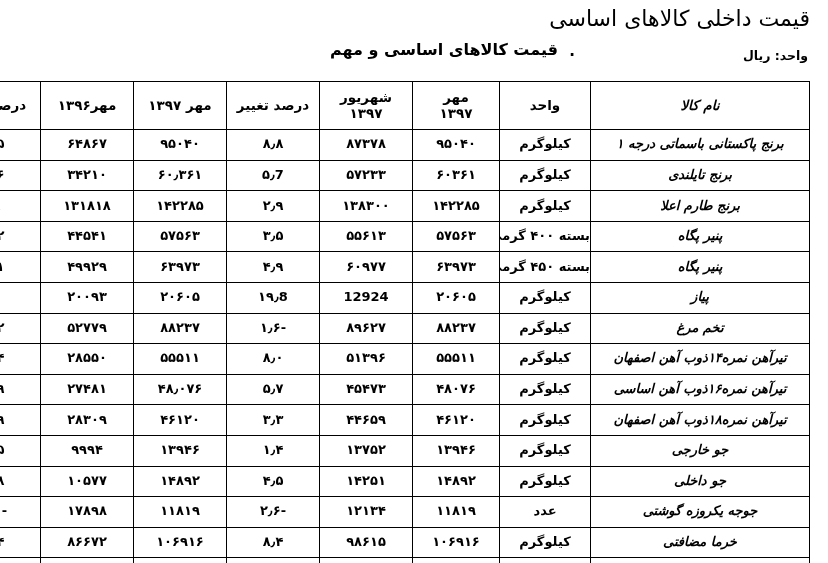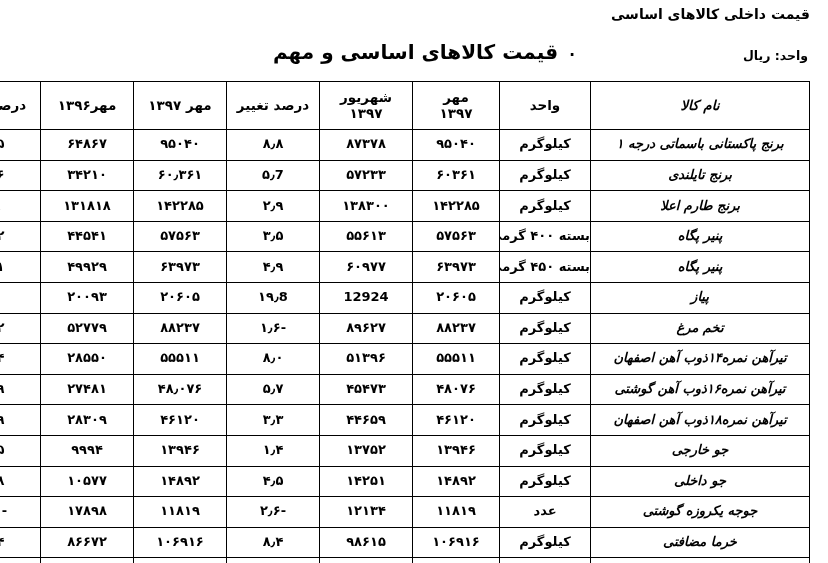--- a/index.html
+++ b/index.html
@@ -17,30 +17,30 @@
   .page {
     position: relative;
     width: 828px;
     height: 563px;
     box-sizing: border-box;
   }
   .main-title {
     position: absolute;
     top: 6px;
     right: 18px;
-    font-size: 14px;
-    font-weight: bold;
+    font-size: 22px;
+    font-weight: normal;
     letter-spacing: 0px;
     white-space: nowrap;
   }
   .sub-title {
     position: absolute;
     top: 40px;
     right: 270px;
-    font-size: 20px;
+    font-size: 16px;
     font-weight: bold;
     white-space: nowrap;
   }
   .sub-title-dot {
     position: absolute;
     top: 42px;
     right: 253px;
     font-size: 15px;
     font-weight: bold;
   }
@@ -200,21 +200,21 @@
           <td class="col-name name-cell">تیرآهن نمره۱۴ذوب آهن اصفهان</td>
           <td class="col-unit">کیلوگرم</td>
           <td class="col-mehr97">۵۵۵۱۱</td>
           <td class="col-shahr">۵۱۳۹۶</td>
           <td class="col-chg1">۸٫۰</td>
           <td class="col-mehr97b">۵۵۵۱۱</td>
           <td class="col-mehr96">۲۸۵۵۰</td>
           <td class="col-chg2">۹۴٫۴</td>
         </tr>
         <tr>
-          <td class="col-name name-cell">تیرآهن نمره۱۶ذوب آهن گوشتی</td>
+          <td class="col-name name-cell">تیرآهن نمره۱۶ذوب آهن اساسی</td>
           <td class="col-unit">کیلوگرم</td>
           <td class="col-mehr97">۴۸۰۷۶</td>
           <td class="col-shahr">۴۵۴۷۳</td>
           <td class="col-chg1">۵٫۷</td>
           <td class="col-mehr97b">۴۸٫۰۷۶</td>
           <td class="col-mehr96">۲۷۴۸۱</td>
           <td class="col-chg2">۷۴٫۹</td>
         </tr>
         <tr>
           <td class="col-name name-cell">تیرآهن نمره۱۸ذوب آهن اصفهان</td>

